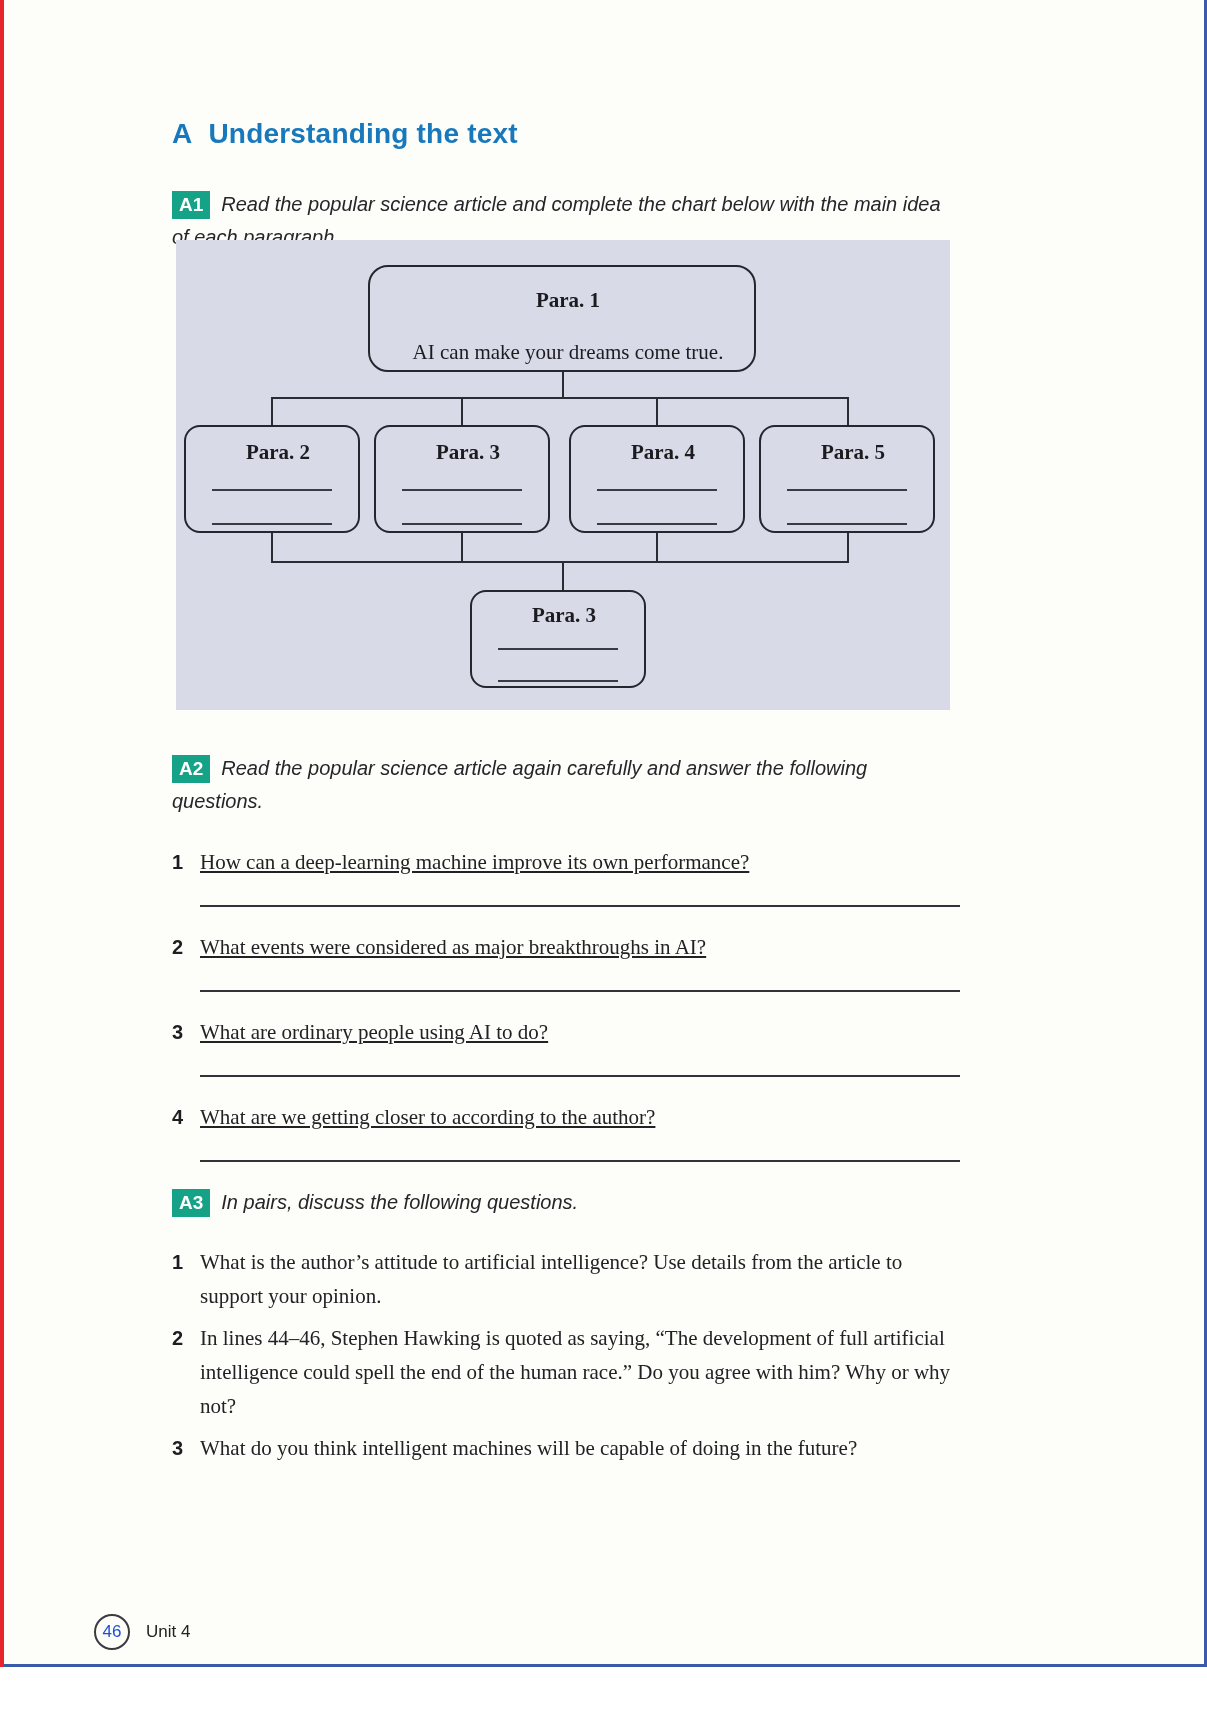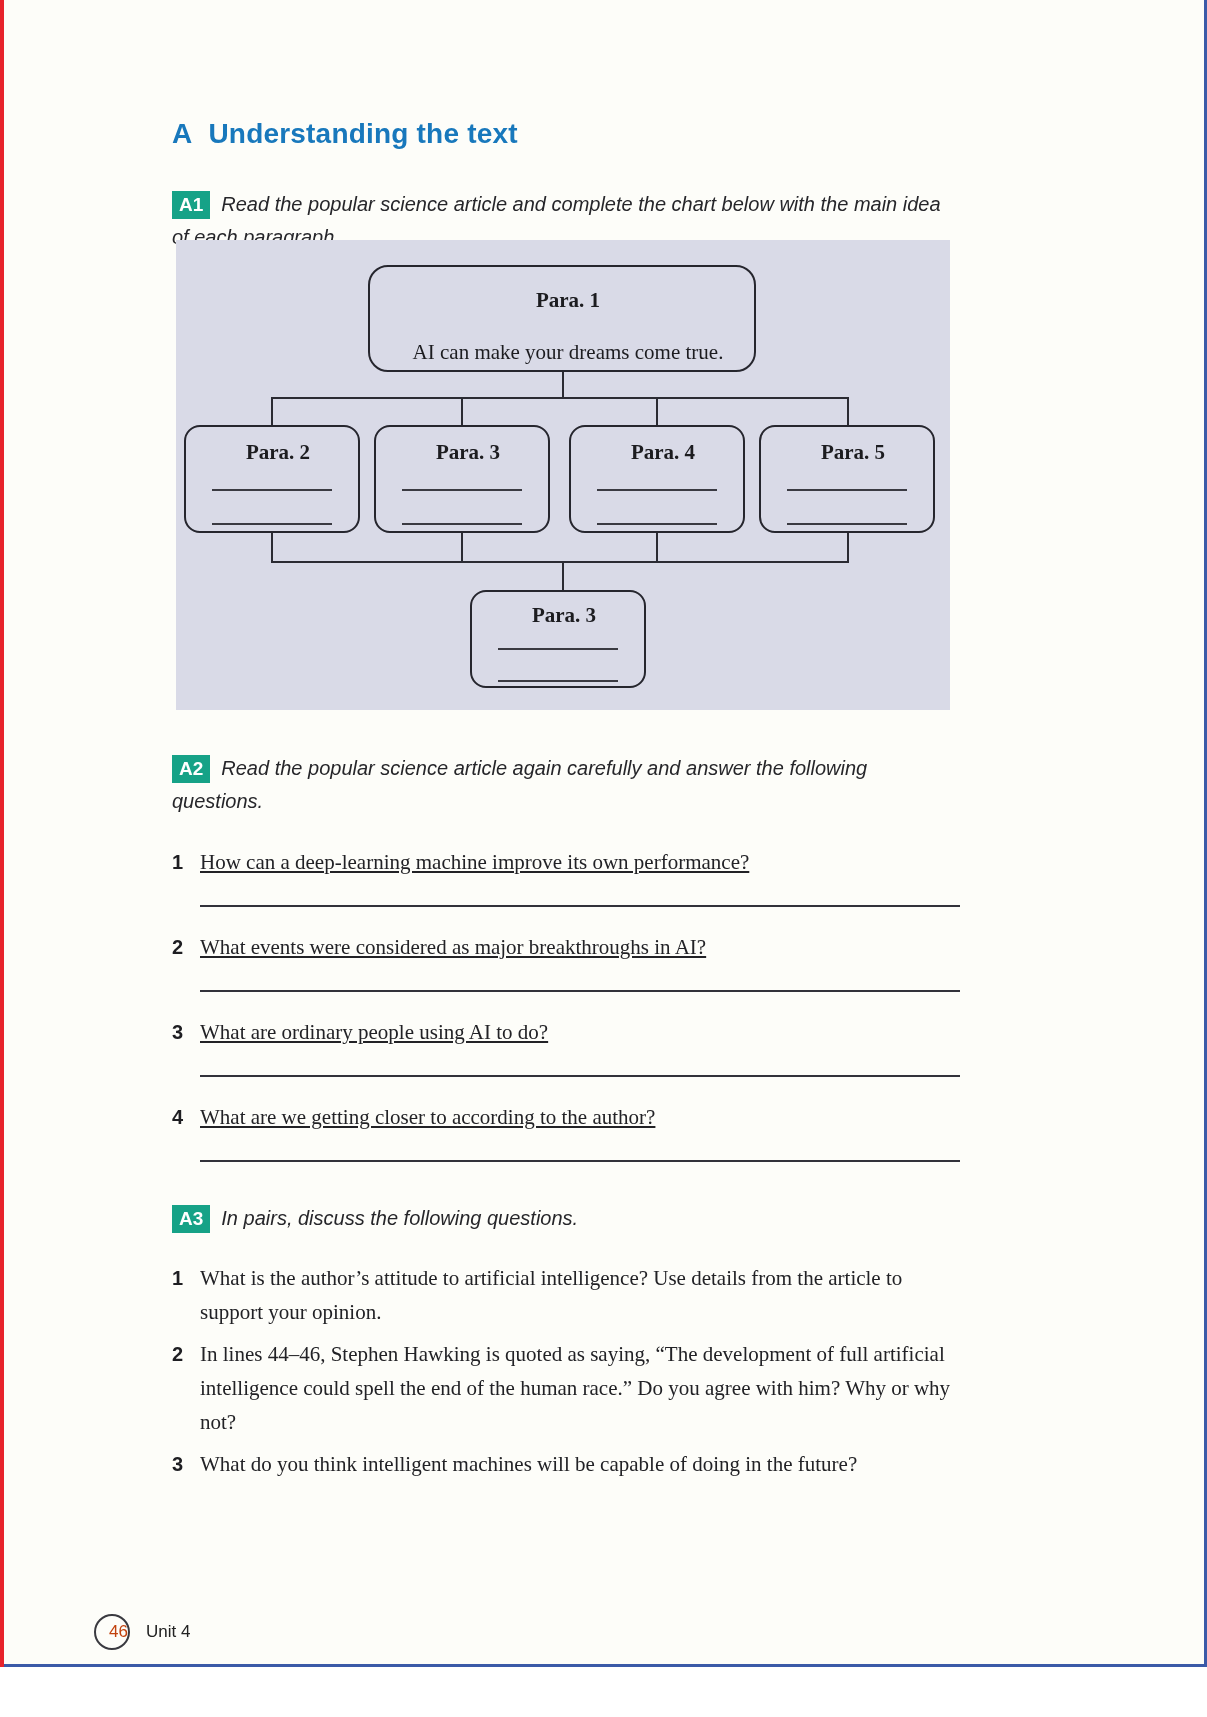--- a/index.html
+++ b/index.html
@@ -65,30 +65,30 @@
 
   
   .a2{top:752px;}
   .a2 .lead{margin:0 0 28px 0;}
   .q-item{padding-left:28px;margin-bottom:24px;font-family:"Liberation Serif","DejaVu Serif",serif;font-size:21px;line-height:33px;color:#222226;text-decoration:underline;}
   .q-num{display:inline-block;width:28px;margin-left:-28px;font-family:"Liberation Sans",sans-serif;font-weight:bold;font-size:20px;color:#1e1e22;}
   .answer-line{margin-top:26px;border-bottom:2px solid #32323a;height:0;}
 
   
   .a3{top:1186px;}
-  .a3 .lead{margin:16px 0 26px 0;}
+  .a3 .lead{margin:0 0 26px 0;}
   .d-item{padding-left:28px;margin-bottom:8px;font-family:"Liberation Serif","DejaVu Serif",serif;font-size:21px;line-height:34px;color:#222226;}
   .d-num{display:inline-block;width:28px;margin-left:-28px;font-family:"Liberation Sans",sans-serif;font-weight:bold;font-size:20px;color:#1e1e22;}
 
   
   .footer{position:absolute;left:94px;top:1612px;height:40px;display:flex;align-items:center;}
   .page-circle{
     width:36px;height:36px;border:2px solid #3a3a40;border-radius:50%;
-    display:flex;align-items:center;justify-content:flex-end;
-    font-size:17px;color:#c2410c;box-sizing:border-box;background:transparent;
+    display:flex;align-items:center;justify-content:center;
+    font-size:17px;color:#1d4ed8;box-sizing:border-box;background:transparent;
   }
   .unit{margin-left:16px;font-size:17px;color:#222;}
 </style>
 </head>
 <body>
 
 <div class="page">
 
   <div class="edge-left"></div>
   <div class="edge-right"></div>

